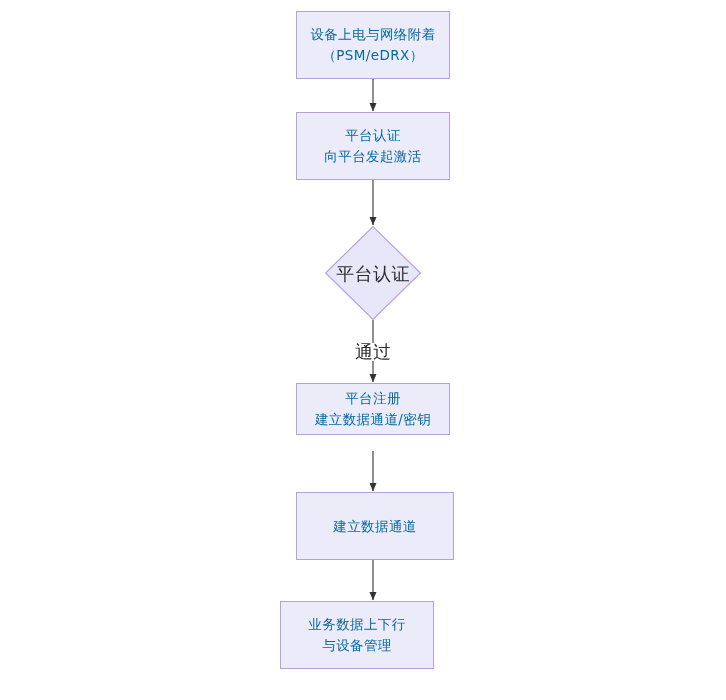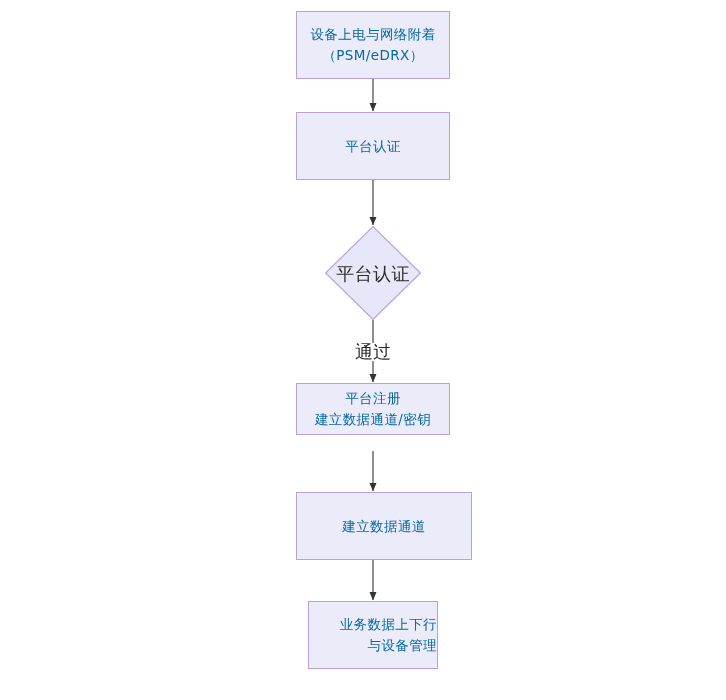--- a/index.html
+++ b/index.html
@@ -98,38 +98,39 @@
       </g>
   </svg>
 
   <div class="node" id="node-n1" style="left: 296px; top: 11px; width: 154px; height: 68px;">
     <span class="line">设备上电与网络附着</span>
     <span class="line">（PSM/eDRX）</span>
   </div>
 
   <div class="node" id="node-n2" style="left: 296px; top: 112px; width: 154px; height: 68px;">
     <span class="line">平台认证</span>
+    <span class="line">向平台发起激活</span>
   </div>
 
   <div class="diamond-wrap" id="node-n3" style="left: 325px; top: 226px; width: 96px; height: 94px;">
     <svg class="diamond-shape" viewBox="0 0 100 100" preserveAspectRatio="none">
       <polygon points="50,0.6 99.4,50 50,99.4 0.6,50" fill="#e7e7f9" stroke="#b9a0dd" stroke-width="1.2" vector-effect="non-scaling-stroke"></polygon>
     </svg>
     <span class="diamond-label">平台认证</span>
   </div>
 
   <div class="edge-label" id="edge-label-e3" style="left: 373px; top: 352px; transform: translate(-50%, -50%);">通过</div>
 
   <div class="node" id="node-n4" style="left: 296px; top: 383px; width: 154px; height: 52px;">
     <span class="line">平台注册</span>
     <span class="line">建立数据通道/密钥</span>
   </div>
 
-  <div class="node" id="node-n5" style="left: 296px; top: 492px; width: 176px; height: 68px;">
+  <div class="node" id="node-n5" style="left: 296px; top: 492px; width: 158px; height: 68px;">
     <span class="line">建立数据通道</span>
   </div>
 
-  <div class="node" id="node-n6" style="left: 308px; top: 601px; width: 130px; height: 68px; align-items: flex-end;">
+  <div class="node" id="node-n6" style="left: 280px; top: 601px; width: 154px; height: 68px;">
     <span class="line">业务数据上下行</span>
     <span class="line">与设备管理</span>
   </div>
 
 </div>
 
 </body></html>

